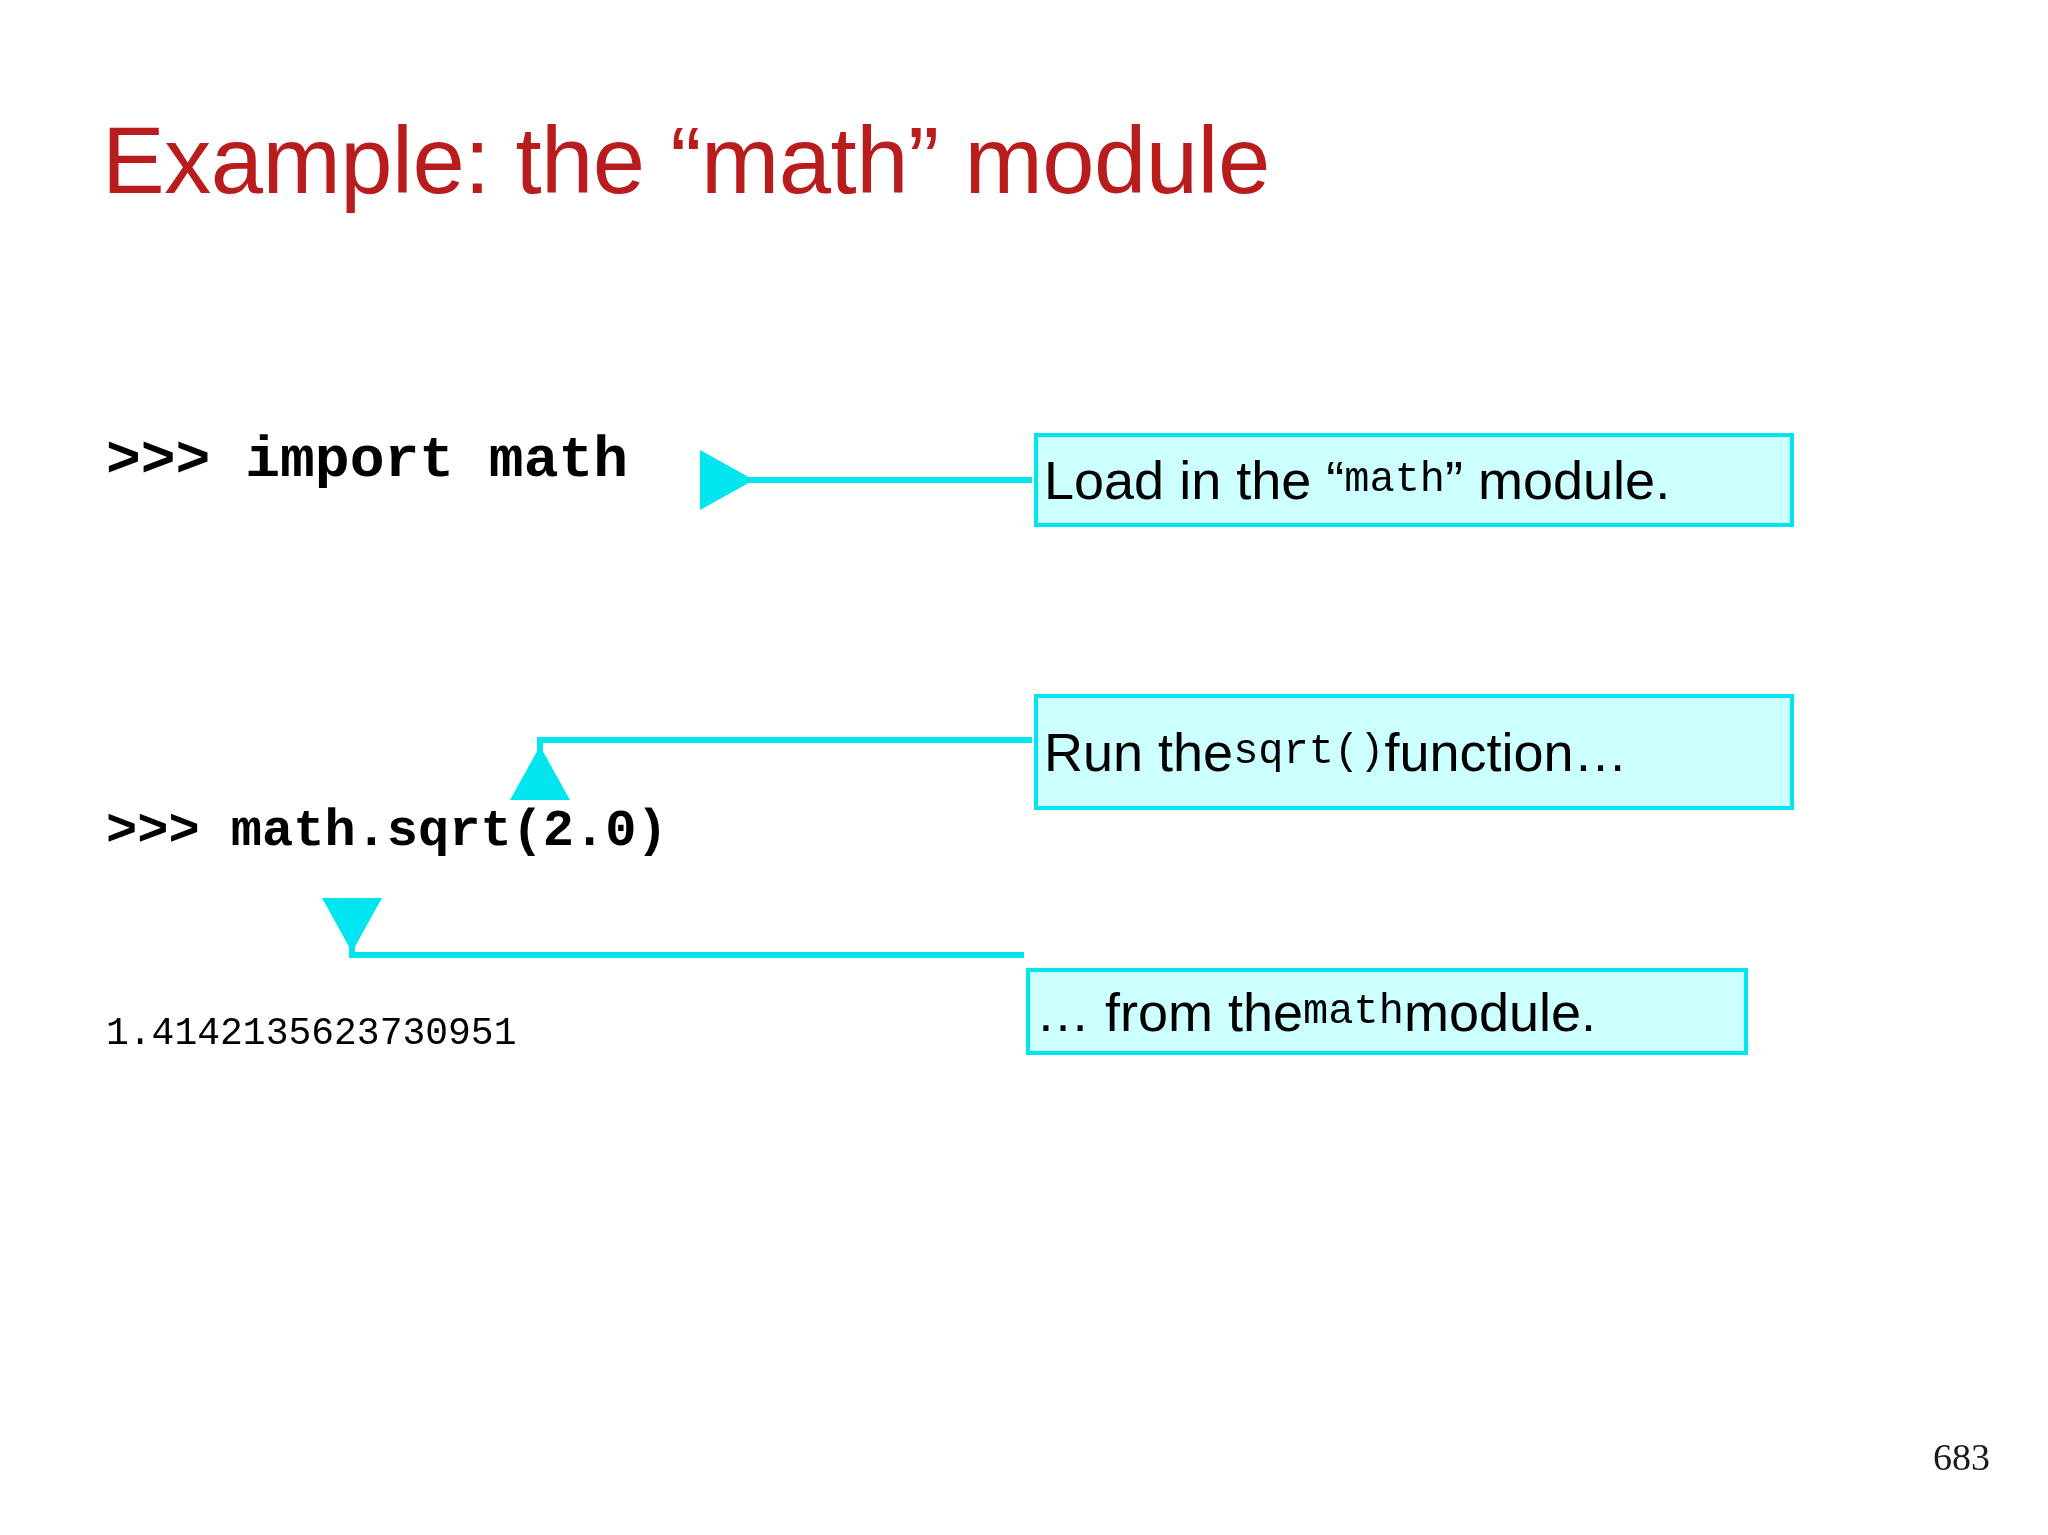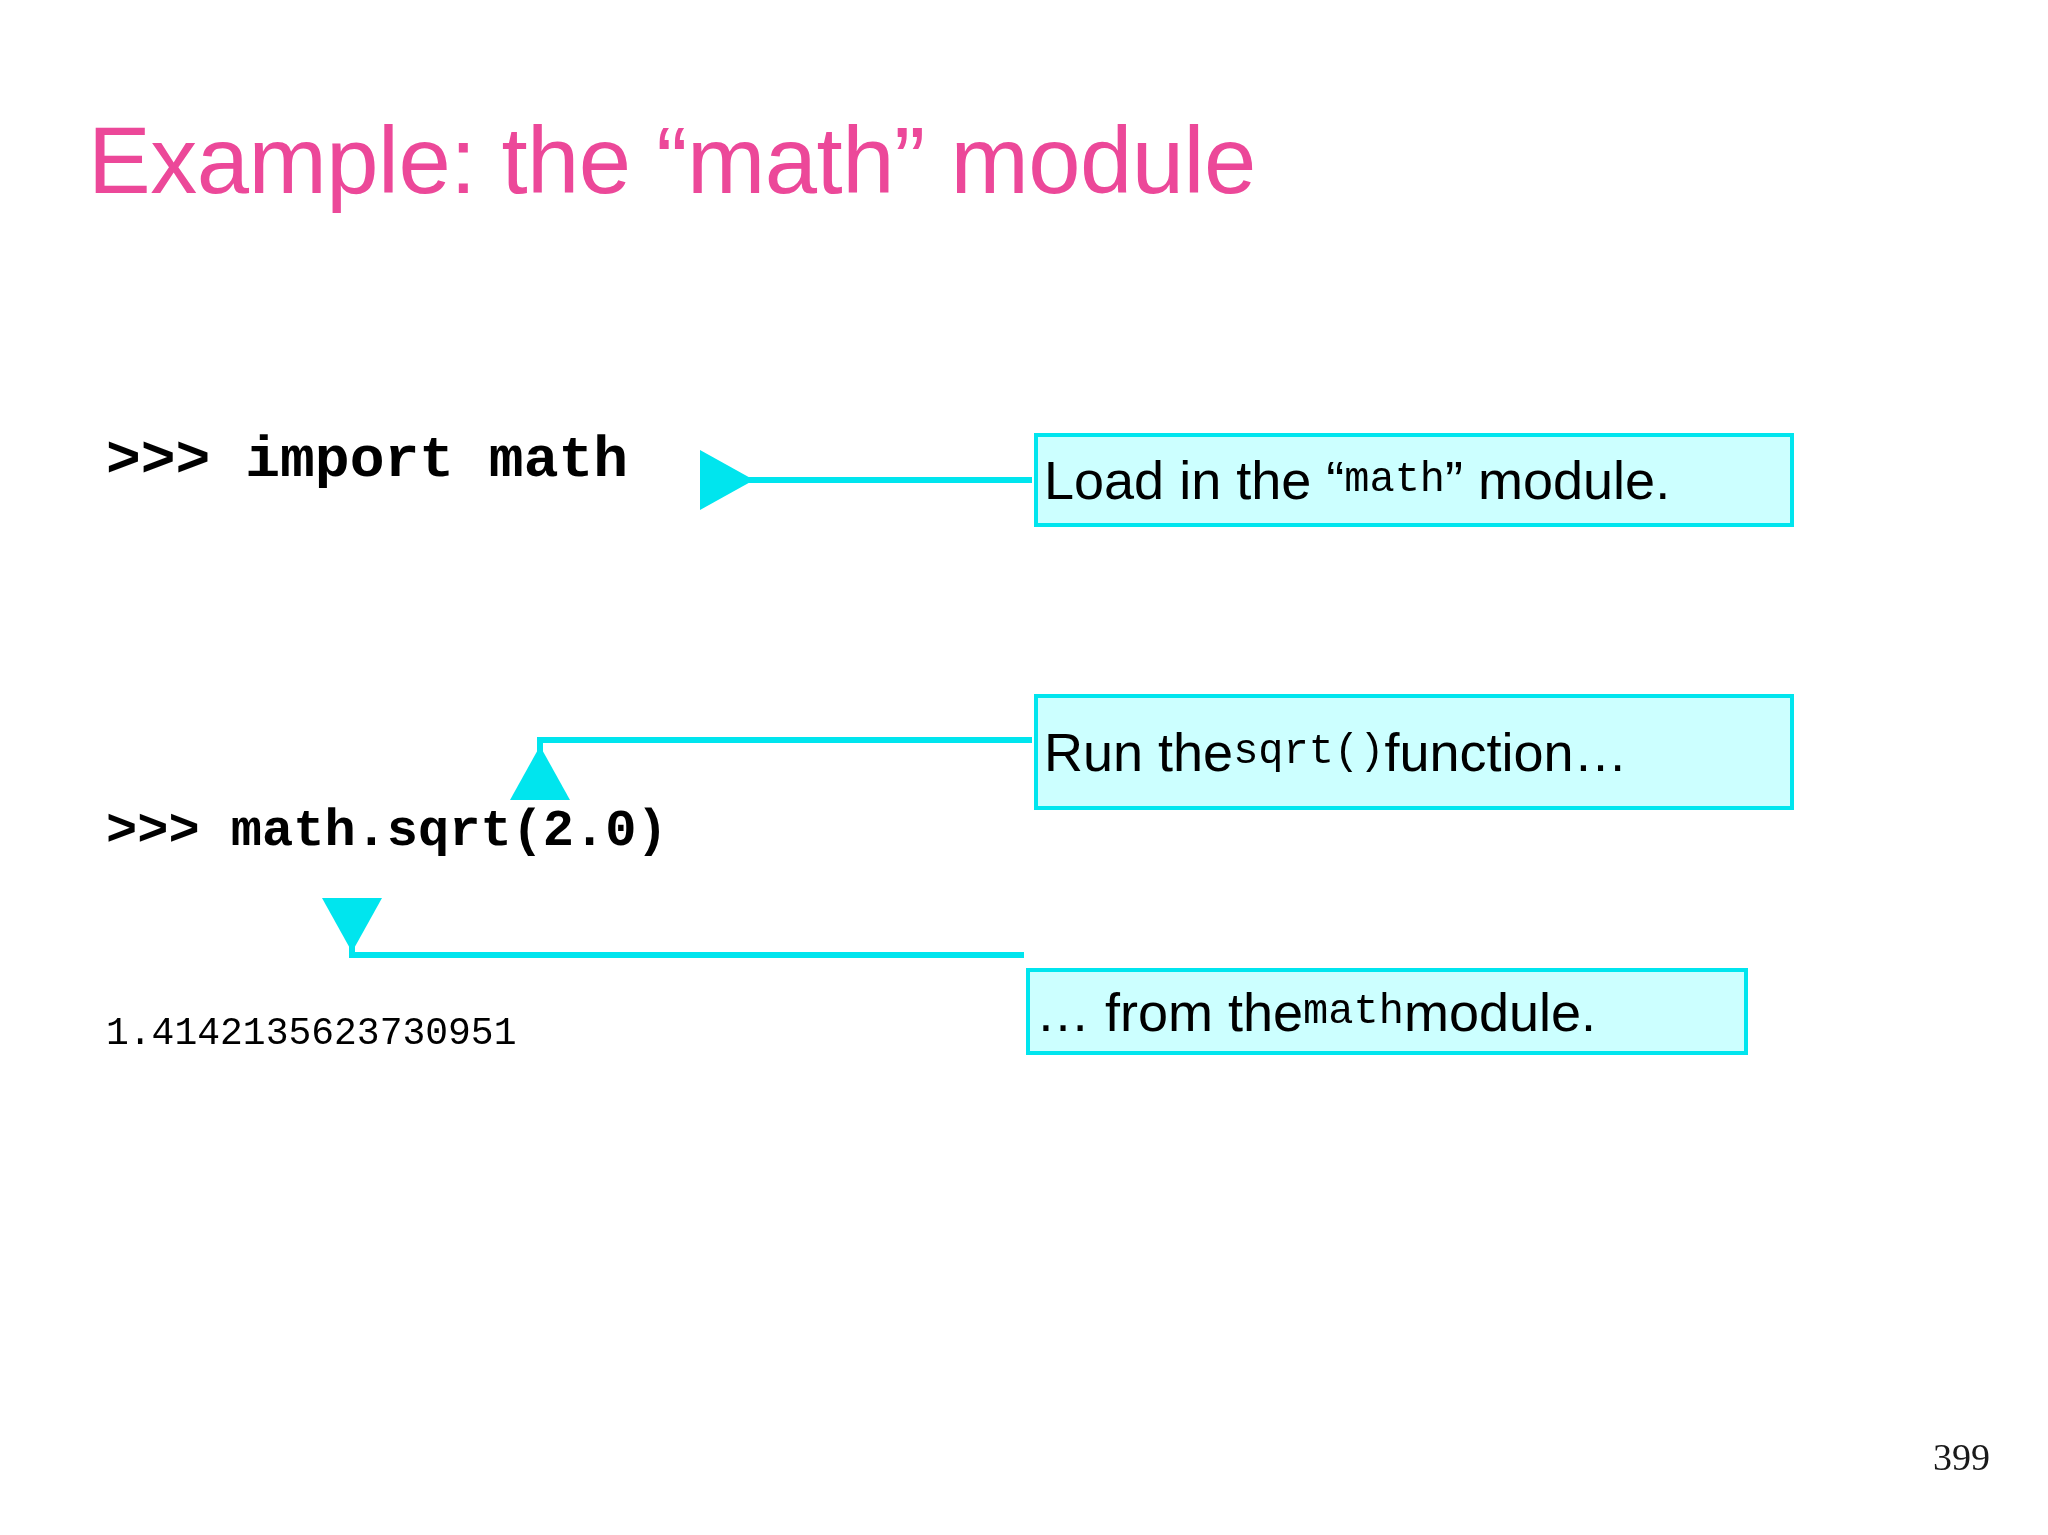--- a/index.html
+++ b/index.html
@@ -12,28 +12,28 @@
     width: 2048px;
     height: 1535px;
     background: #ffffff;
     overflow: hidden;
     font-family: "Liberation Sans", sans-serif;
   }
 
   
   #slide-title {
     position: absolute;
-    left: 88px;
+    left: 102px;
     top: 110px;
     width: 1700px;
     font-family: "Liberation Sans", sans-serif;
     font-weight: 400;
     font-size: 94px;
     line-height: 1.08;
-    color: #ec4899;
+    color: #b91c1c;
     white-space: nowrap;
     letter-spacing: -0.5px;
   }
 
   
   .code-line {
     position: absolute;
     font-family: "Liberation Mono", "DejaVu Sans Mono", monospace;
     color: #000000;
     white-space: pre;
@@ -168,15 +168,15 @@
       <span class="mono">sqrt()</span>
       <span> function…</span>
   </div>
 
   <div class="callout" id="callout-from">
     <span>… from the </span>
       <span class="mono">math</span>
       <span> module.</span>
   </div>
 
-  <div id="page-number">399</div>
+  <div id="page-number">683</div>
 
 </div>
 
 </body></html>

